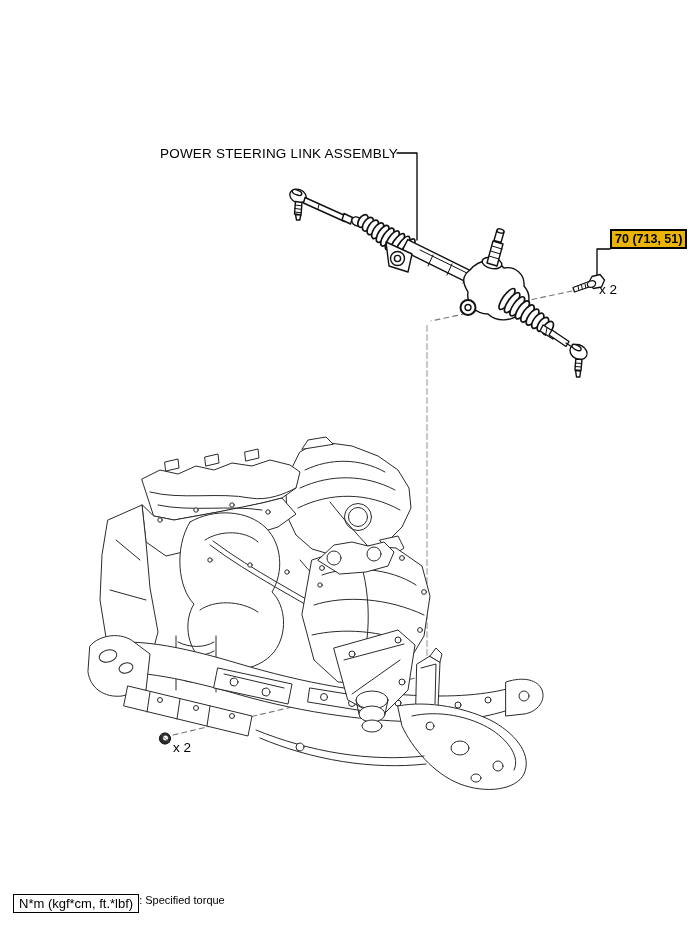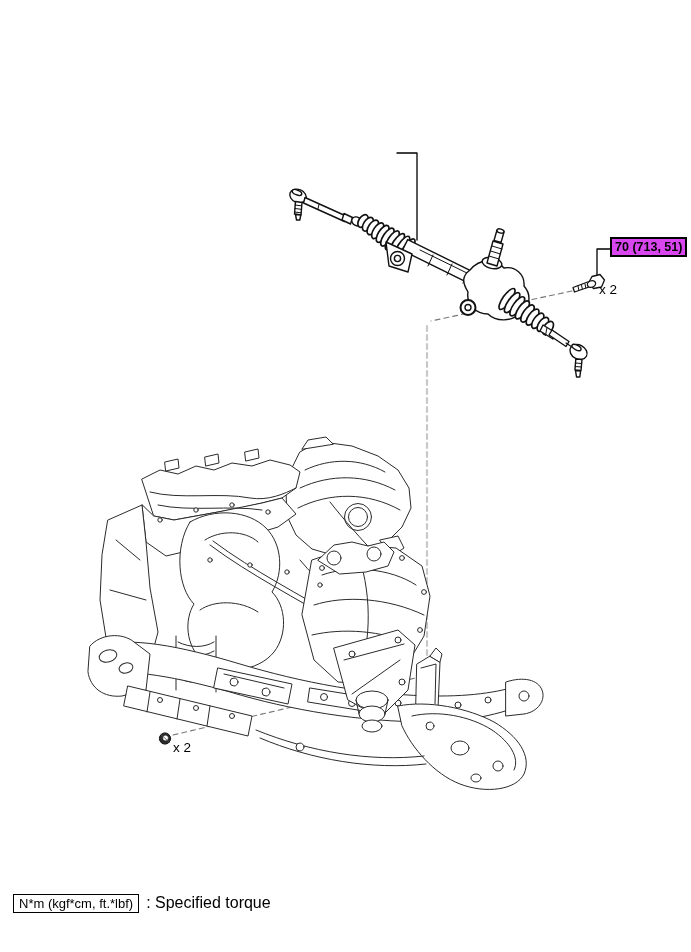--- a/index.html
+++ b/index.html
@@ -5,28 +5,28 @@
   html,body{margin:0;padding:0;background:#fff;}
   .canvas{
     position:relative;width:691px;height:952px;background:#fff;
     font-family:"Liberation Sans",sans-serif;color:#000;overflow:hidden;
   }
   .artwork{position:absolute;left:0;top:0;}
   .assembly-label{
     position:absolute;left:160px;top:146px;font-size:13.5px;letter-spacing:.2px;white-space:nowrap;
   }
   .torque-box{
-    position:absolute;left:610px;top:237px;border:2px solid #000;background:#d946ef;
+    position:absolute;left:610px;top:229px;border:2px solid #000;background:#eab308;
     font-size:12.5px;font-weight:bold;padding:0 3px;line-height:16px;white-space:nowrap;
   }
   .x2-bolt{position:absolute;left:599px;top:282px;font-size:13.5px;white-space:nowrap;}
   .x2-nut{position:absolute;left:173px;top:740px;font-size:13.5px;white-space:nowrap;}
   .legend{position:absolute;left:13px;top:894px;display:flex;white-space:nowrap;}
   .legend-box{border:1.5px solid #000;padding:1px 5px;font-size:13px;line-height:15px;}
-  .legend-text{font-size:16px;margin-left:7px;}
+  .legend-text{font-size:11px;margin-left:0;}
 </style>
 </head>
 <body>
 
 <div class="canvas">
 
   <svg class="artwork" width="691" height="952" viewBox="0 0 691 952" fill="none" stroke-linejoin="round" stroke-linecap="round">
 
     <polyline points="397,153 417,153 417,240" stroke="#000" stroke-width="1.3"></polyline>
     <polyline points="610,249 597,249 597,276" stroke="#000" stroke-width="1.3"></polyline>
@@ -240,20 +240,21 @@
       <ellipse cx="591.5" cy="284" rx="4.2" ry="3.2" transform="rotate(-20 591.5 284)" fill="#fff"></ellipse>
     </g>
 
     <g>
       <circle cx="165" cy="738.5" r="5.6" fill="#2b2b2b" stroke="#111" stroke-width="1"></circle>
       <circle cx="165.5" cy="738" r="2.3" fill="#fff" stroke="#fff" stroke-width="0.5"></circle>
       <path d="M161,734.5 L169.5,742.5" stroke="#555" stroke-width="0.8"></path>
     </g>
   </svg>
 
+  <div class="assembly-label">POWER STEERING LINK ASSEMBLY</div>
 
   <div class="torque-box">70 (713, 51)</div>
 
   <div class="x2-bolt">x 2</div>
 
   <div class="x2-nut">x 2</div>
 
   <div class="legend">
     <span class="legend-box">N*m (kgf*cm, ft.*lbf)</span>
     <span class="legend-text">: Specified torque</span>

